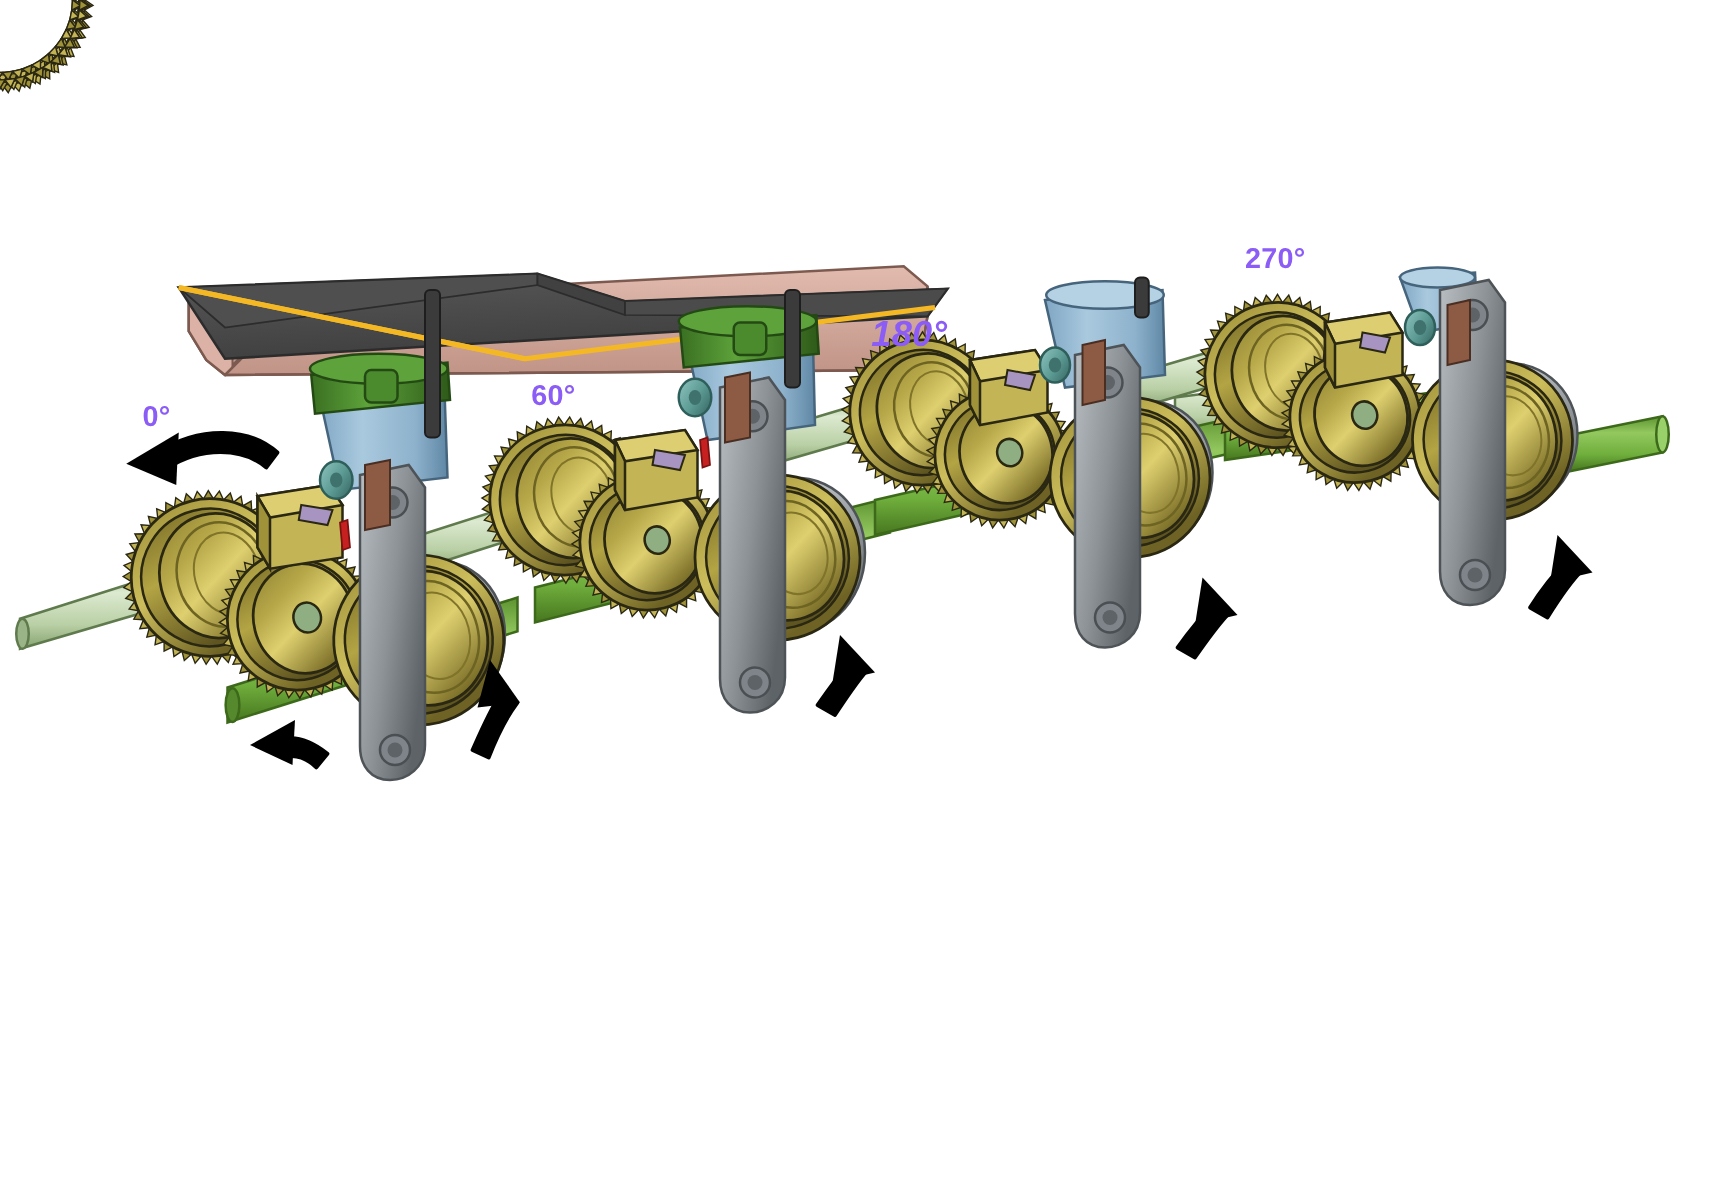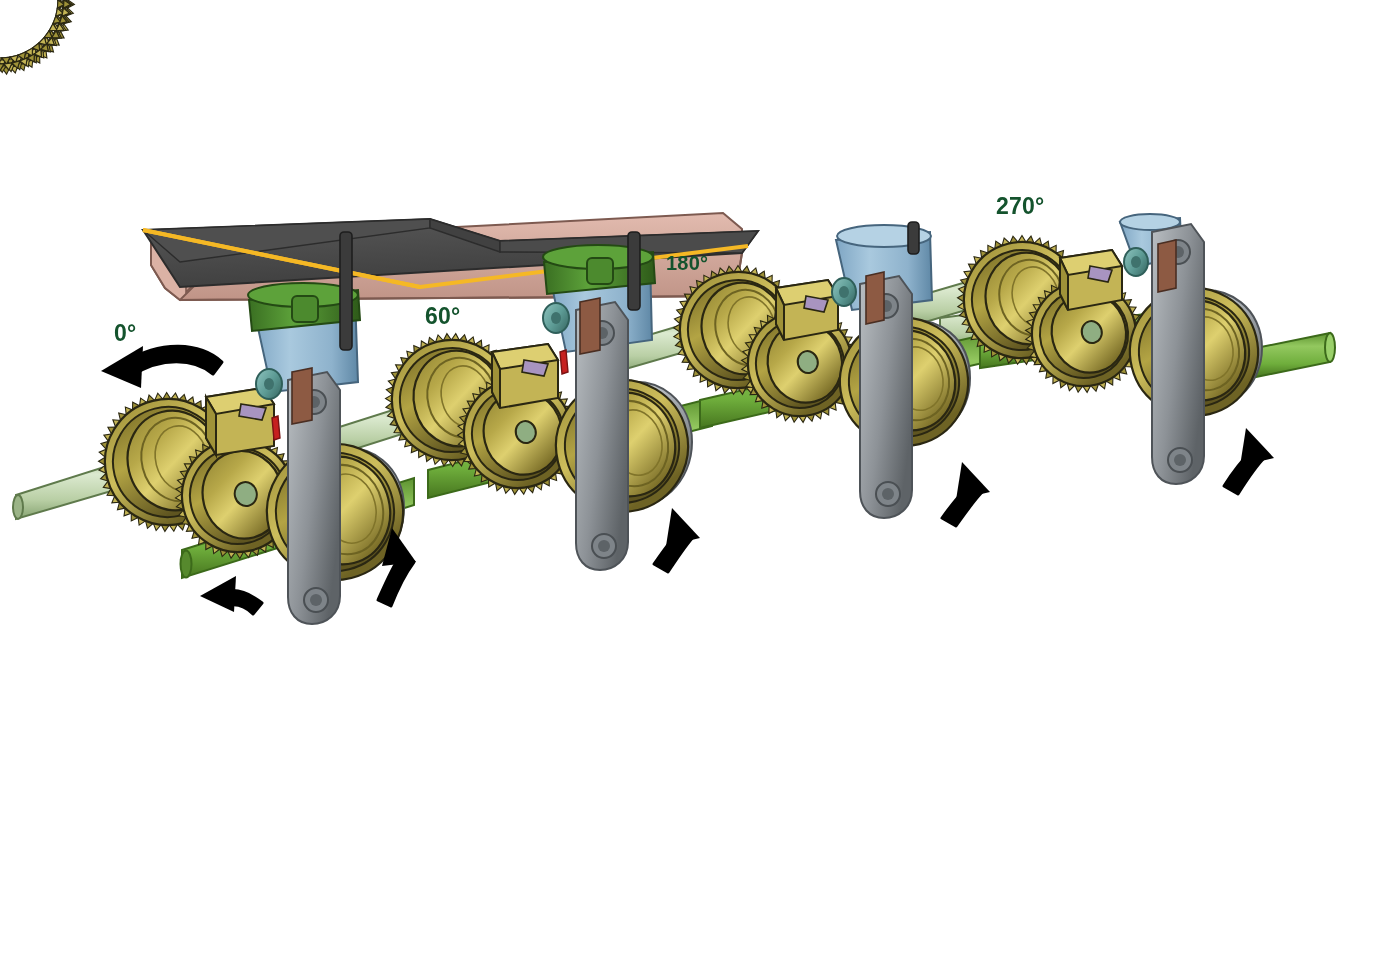--- a/index.html
+++ b/index.html
@@ -1,21 +1,21 @@
 <!DOCTYPE html>
 <html><head>
 <meta charset="utf-8">
 <title>Gear Mechanism Rotation Sequence</title>
 <style>
   html,body{margin:0;padding:0;background:#ffffff;}
   body{width:1389px;height:960px;overflow:hidden;
        font-family:"Liberation Sans","DejaVu Sans",sans-serif;}
   #stage{position:relative;width:1389px;height:960px;background:#fff;}
   #cad{position:absolute;left:0;top:0;width:1389px;height:960px;}
-  .anglelabel{position:absolute;font-weight:bold;color:#14532d;
+  .anglelabel{position:absolute;font-weight:bold;color:#8b5cf6;
               font-family:"Liberation Sans","DejaVu Sans",sans-serif;
               white-space:nowrap;letter-spacing:.2px;}
 </style>
 </head>
 <body>
 
 <div id="stage">
 
 <svg id="cad" viewBox="0 0 1389 960">
   <defs>
@@ -1164,16 +1164,16 @@
 
     <g>
       <path d="M1224,486 C1234,470 1244,458 1254,448 L1266,456 C1256,466 1248,478 1238,494 Z" stroke="#000" stroke-width="3" stroke-linejoin="round"></path>
       <path d="M1246,428 L1274,458 L1240,466 Z"></path>
     </g>
   </g>
 </svg>
 
 <div class="anglelabel" style="left: 114px; top: 320px; font-size: 23px;">0°</div>
 <div class="anglelabel" style="left: 425px; top: 303px; font-size: 23px;">60°</div>
-<div class="anglelabel" style="left: 666px; top: 252px; font-size: 20px;">180°</div>
+<div class="anglelabel" style="left: 697px; top: 252px; font-size: 29px; font-style: italic;">180°</div>
 <div class="anglelabel" style="left: 996px; top: 193px; font-size: 23px;">270°</div>
 
 </div>
 
 </body></html>

